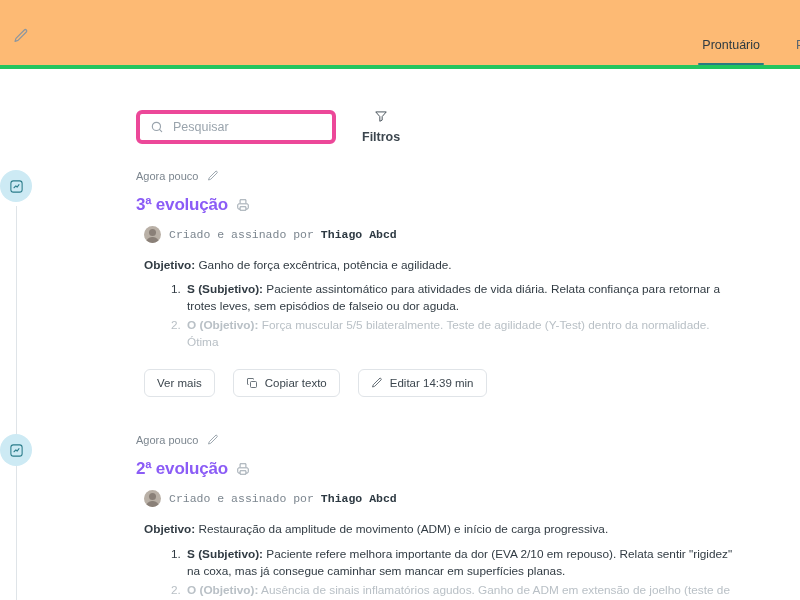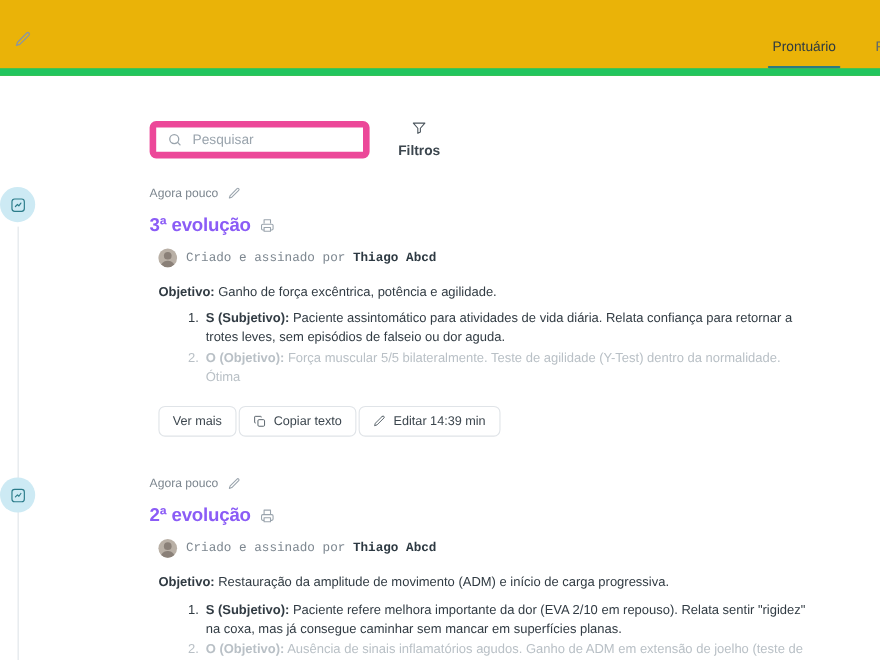--- a/index.html
+++ b/index.html
@@ -8,22 +8,22 @@
     overflow: hidden;
     background: #ffffff;
     font-family: "Liberation Sans", sans-serif;
     color: #31373d;
   }
 
   
   .topbar {
     position: relative;
     height: 69px;
-    background: #eab308;
-    border-bottom: 7px solid #22c55e;
+    background: #fdba74;
+    border-bottom: 4px solid #22c55e;
     display: flex;
     align-items: flex-end;
   }
   .topbar-left-icon {
     position: absolute;
     left: 13px; top: 28px;
     width: 16px; height: 16px;
     color: #8c969f;
   }
   .top-tabs {
@@ -69,21 +69,21 @@
   
   .toolbar {
     display: flex;
     align-items: center;
     padding-top: 29px;
     height: 86px;
   }
   .search-box {
     width: 200px;
     height: 34px;
-    border: 6px solid #ec4899;
+    border: 4px solid #ec4899;
     border-radius: 6px;
     display: flex;
     align-items: center;
     padding: 0 10px;
     gap: 9px;
     background: #fff;
   }
   .search-box input {
     border: none;
     outline: none;
@@ -218,21 +218,21 @@
   .body-list li {
     margin-bottom: 2px;
     padding-left: 3px;
   }
   .body-list li b { font-weight: 700; }
   .faded { color: #b9c0c6; }
   .faded b { color: #b9c0c6; }
 
   .btn-row {
     display: flex;
-    gap: 2px;
+    gap: 18px;
     margin-top: 18px;
     margin-left: 8px;
   }
   .pill {
     border: 1px solid #e0e4e8;
     background: #ffffff;
     border-radius: 6px;
     height: 28px;
     padding: 0 12px;
     font-size: 11.5px;

